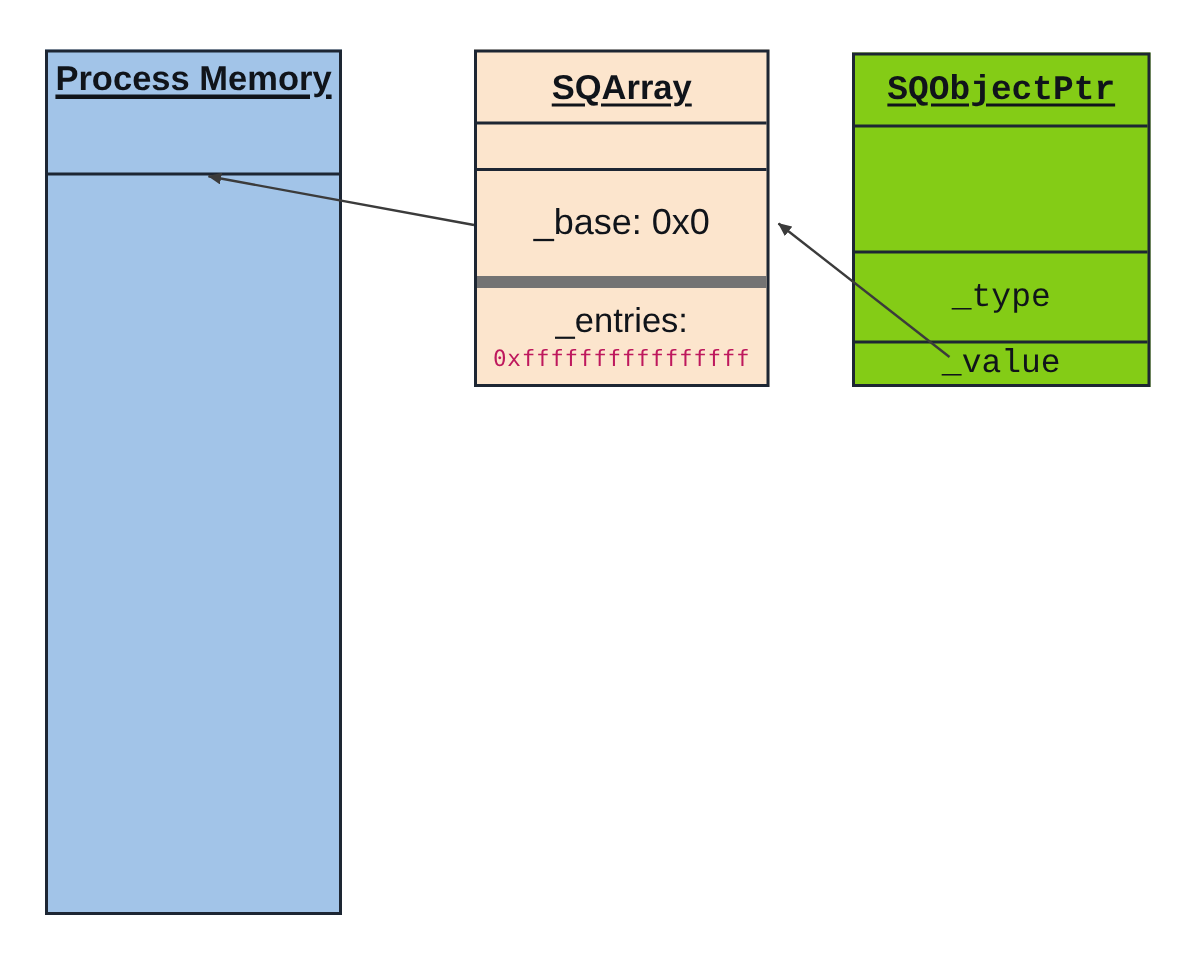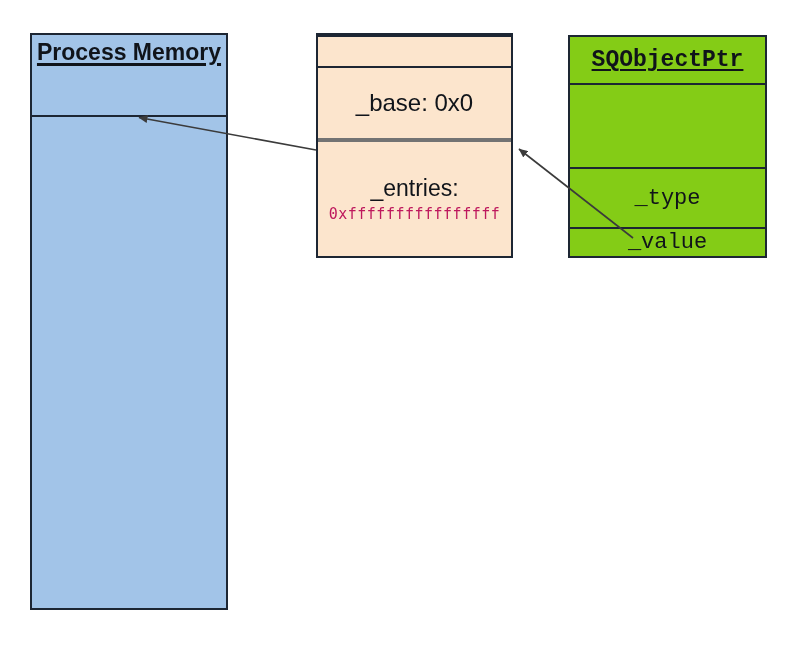--- a/index.html
+++ b/index.html
@@ -85,21 +85,21 @@
     display: flex;
     flex-direction: column;
     align-items: center;
     justify-content: center;
     text-align: right;
   }
   .row-empty-sqarray { height: 31px; }
   .row-base { height: 72px; font-size: 24px; }
   .row-entries {
     flex: 1;
-    border-top: 4px solid #737373;
+    border-top: 8px solid #737373;
     gap: 3px;
   }
   .entries-label { font-size: 23px; }
   .entries-value {
     font-family: "DejaVu Sans Mono", monospace;
     font-size: 15px;
     color: #be185d;
     letter-spacing: 0.5px;
   }
   
@@ -122,20 +122,23 @@
 <div class="canvas">
 
   <div class="box pm">
     <div class="pm-header">
       <span class="title-text">Process Memory</span>
     </div>
     <div class="pm-body"></div>
   </div>
 
   <div class="box sqarray">
+    <div class="hdr">
+      <span class="title-text">SQArray</span>
+    </div>
     <div class="row row-empty-sqarray"></div>
     <div class="row row-base">
       <span>_base: 0x0</span>
     </div>
     <div class="row row-entries">
       <div class="entries-label">_entries:</div>
       <div class="entries-value">0xffffffffffffffff</div>
     </div>
   </div>
 

